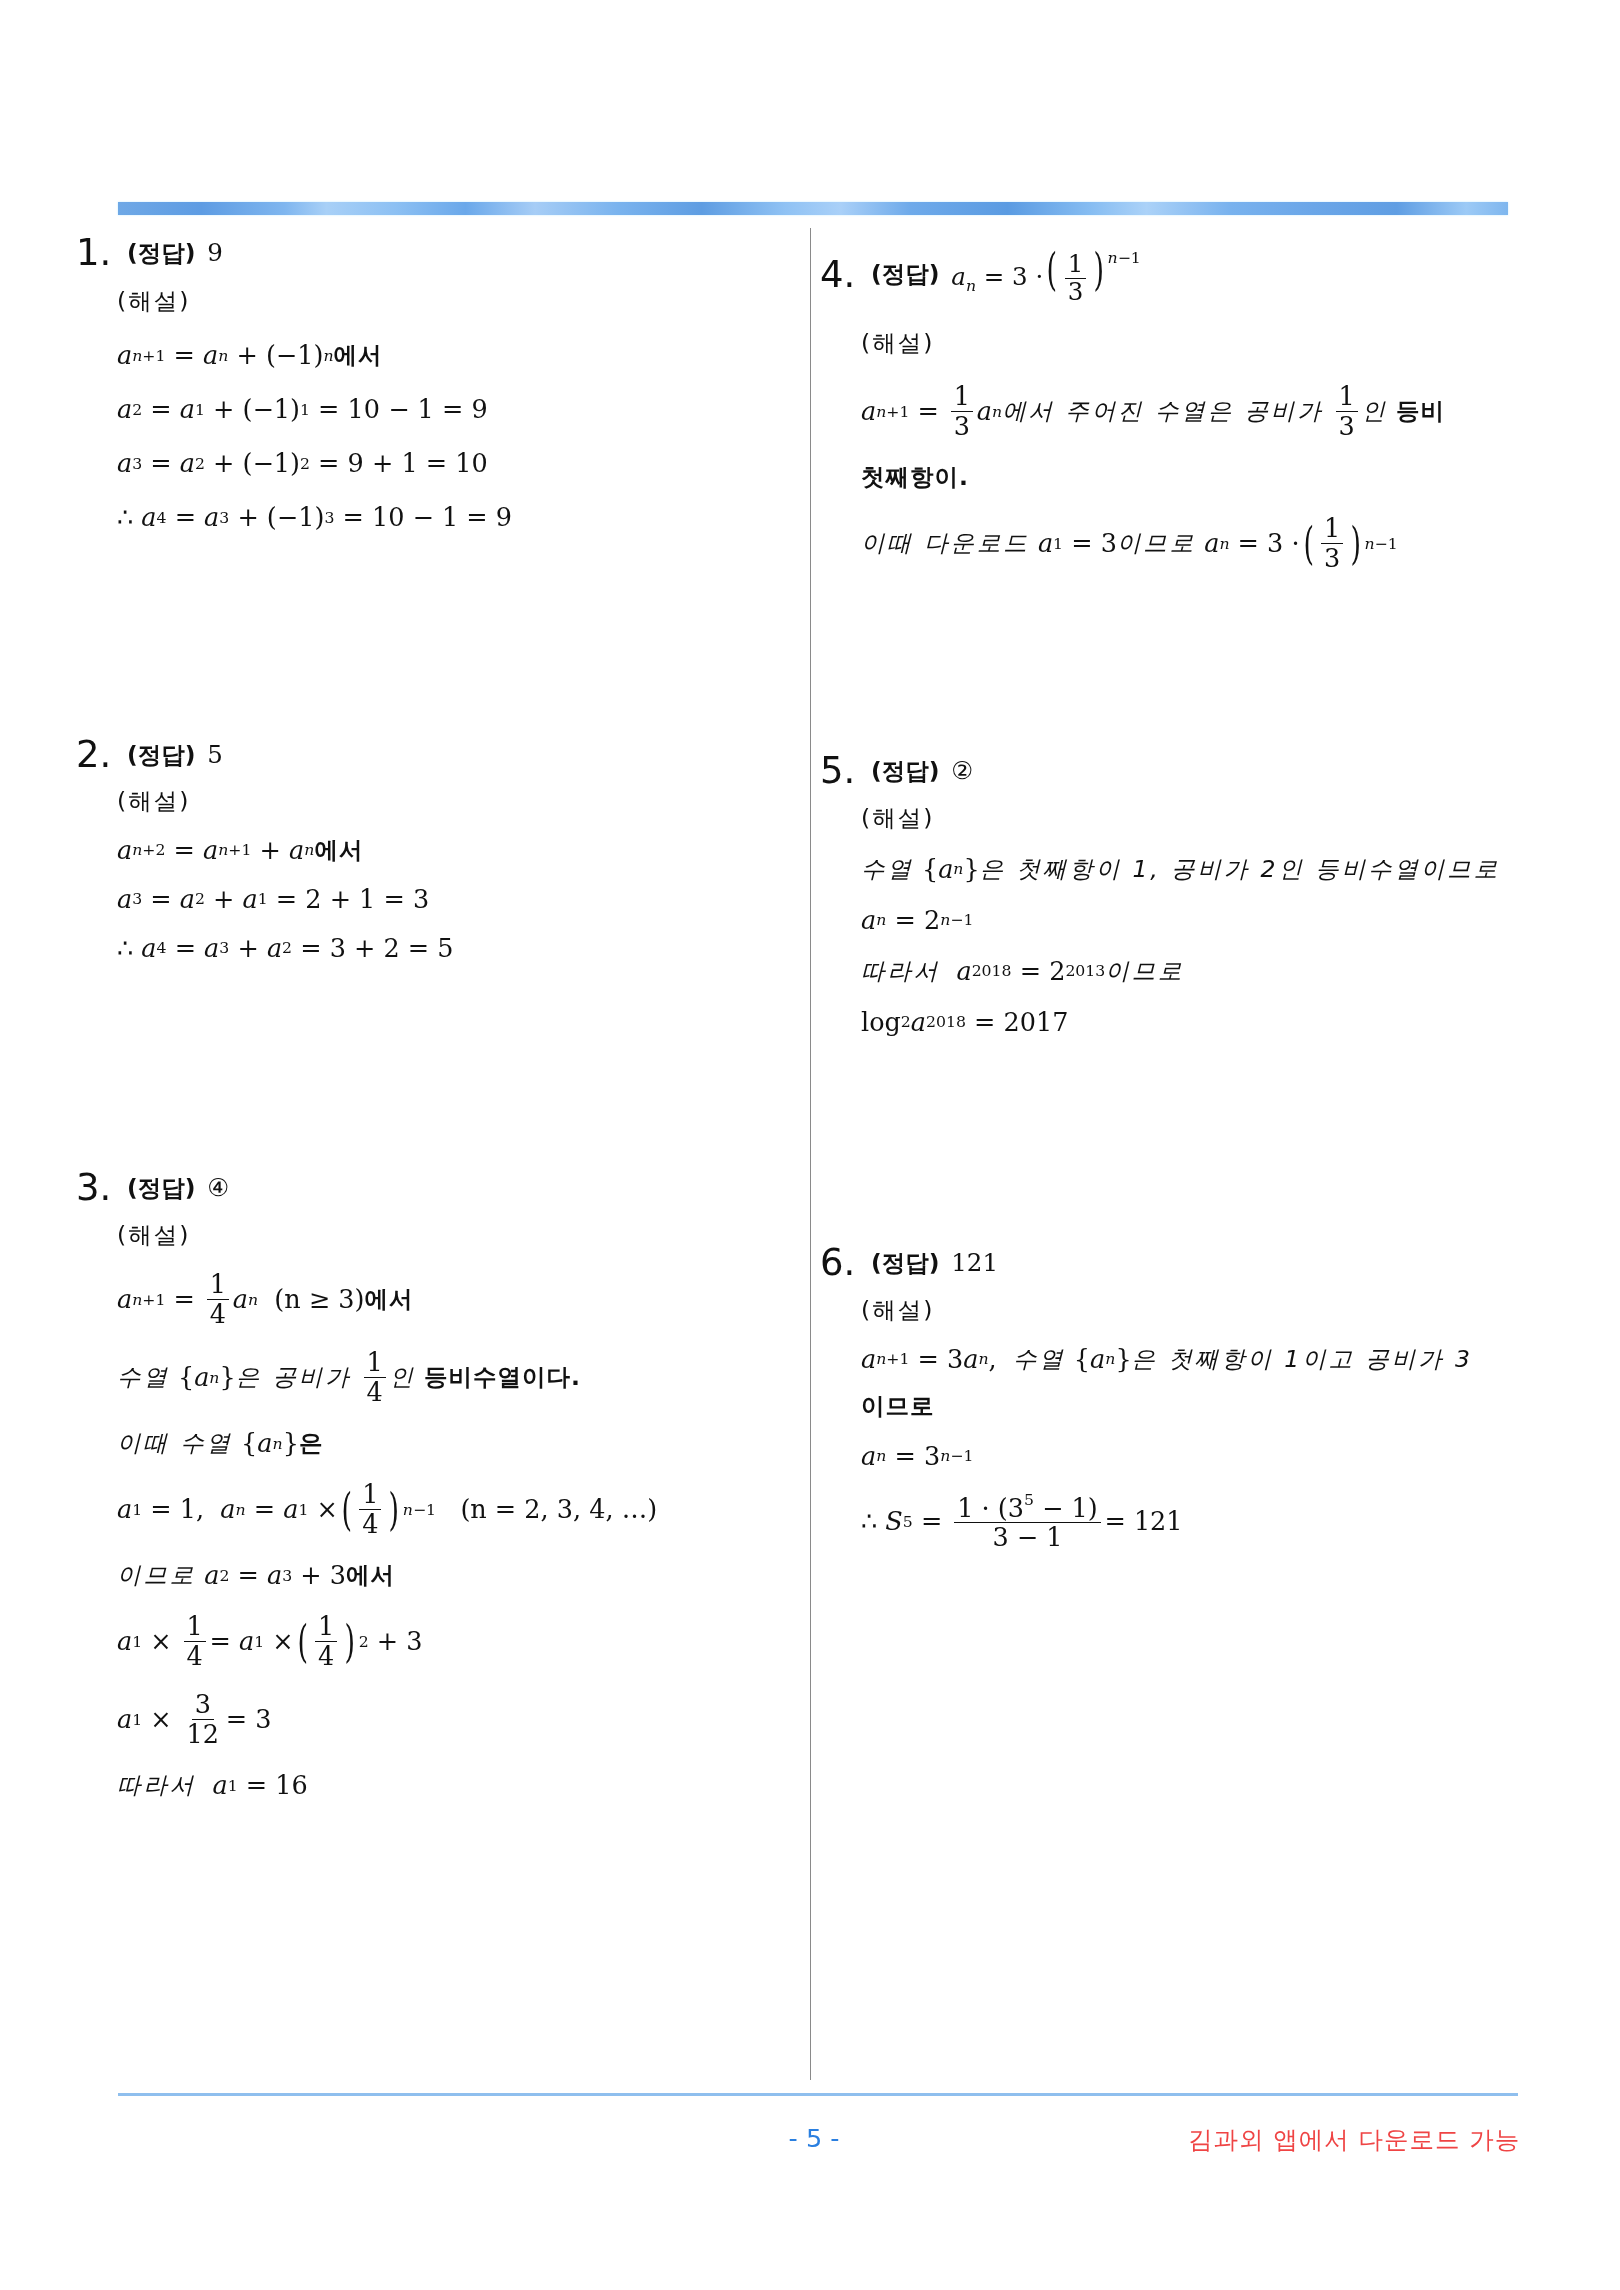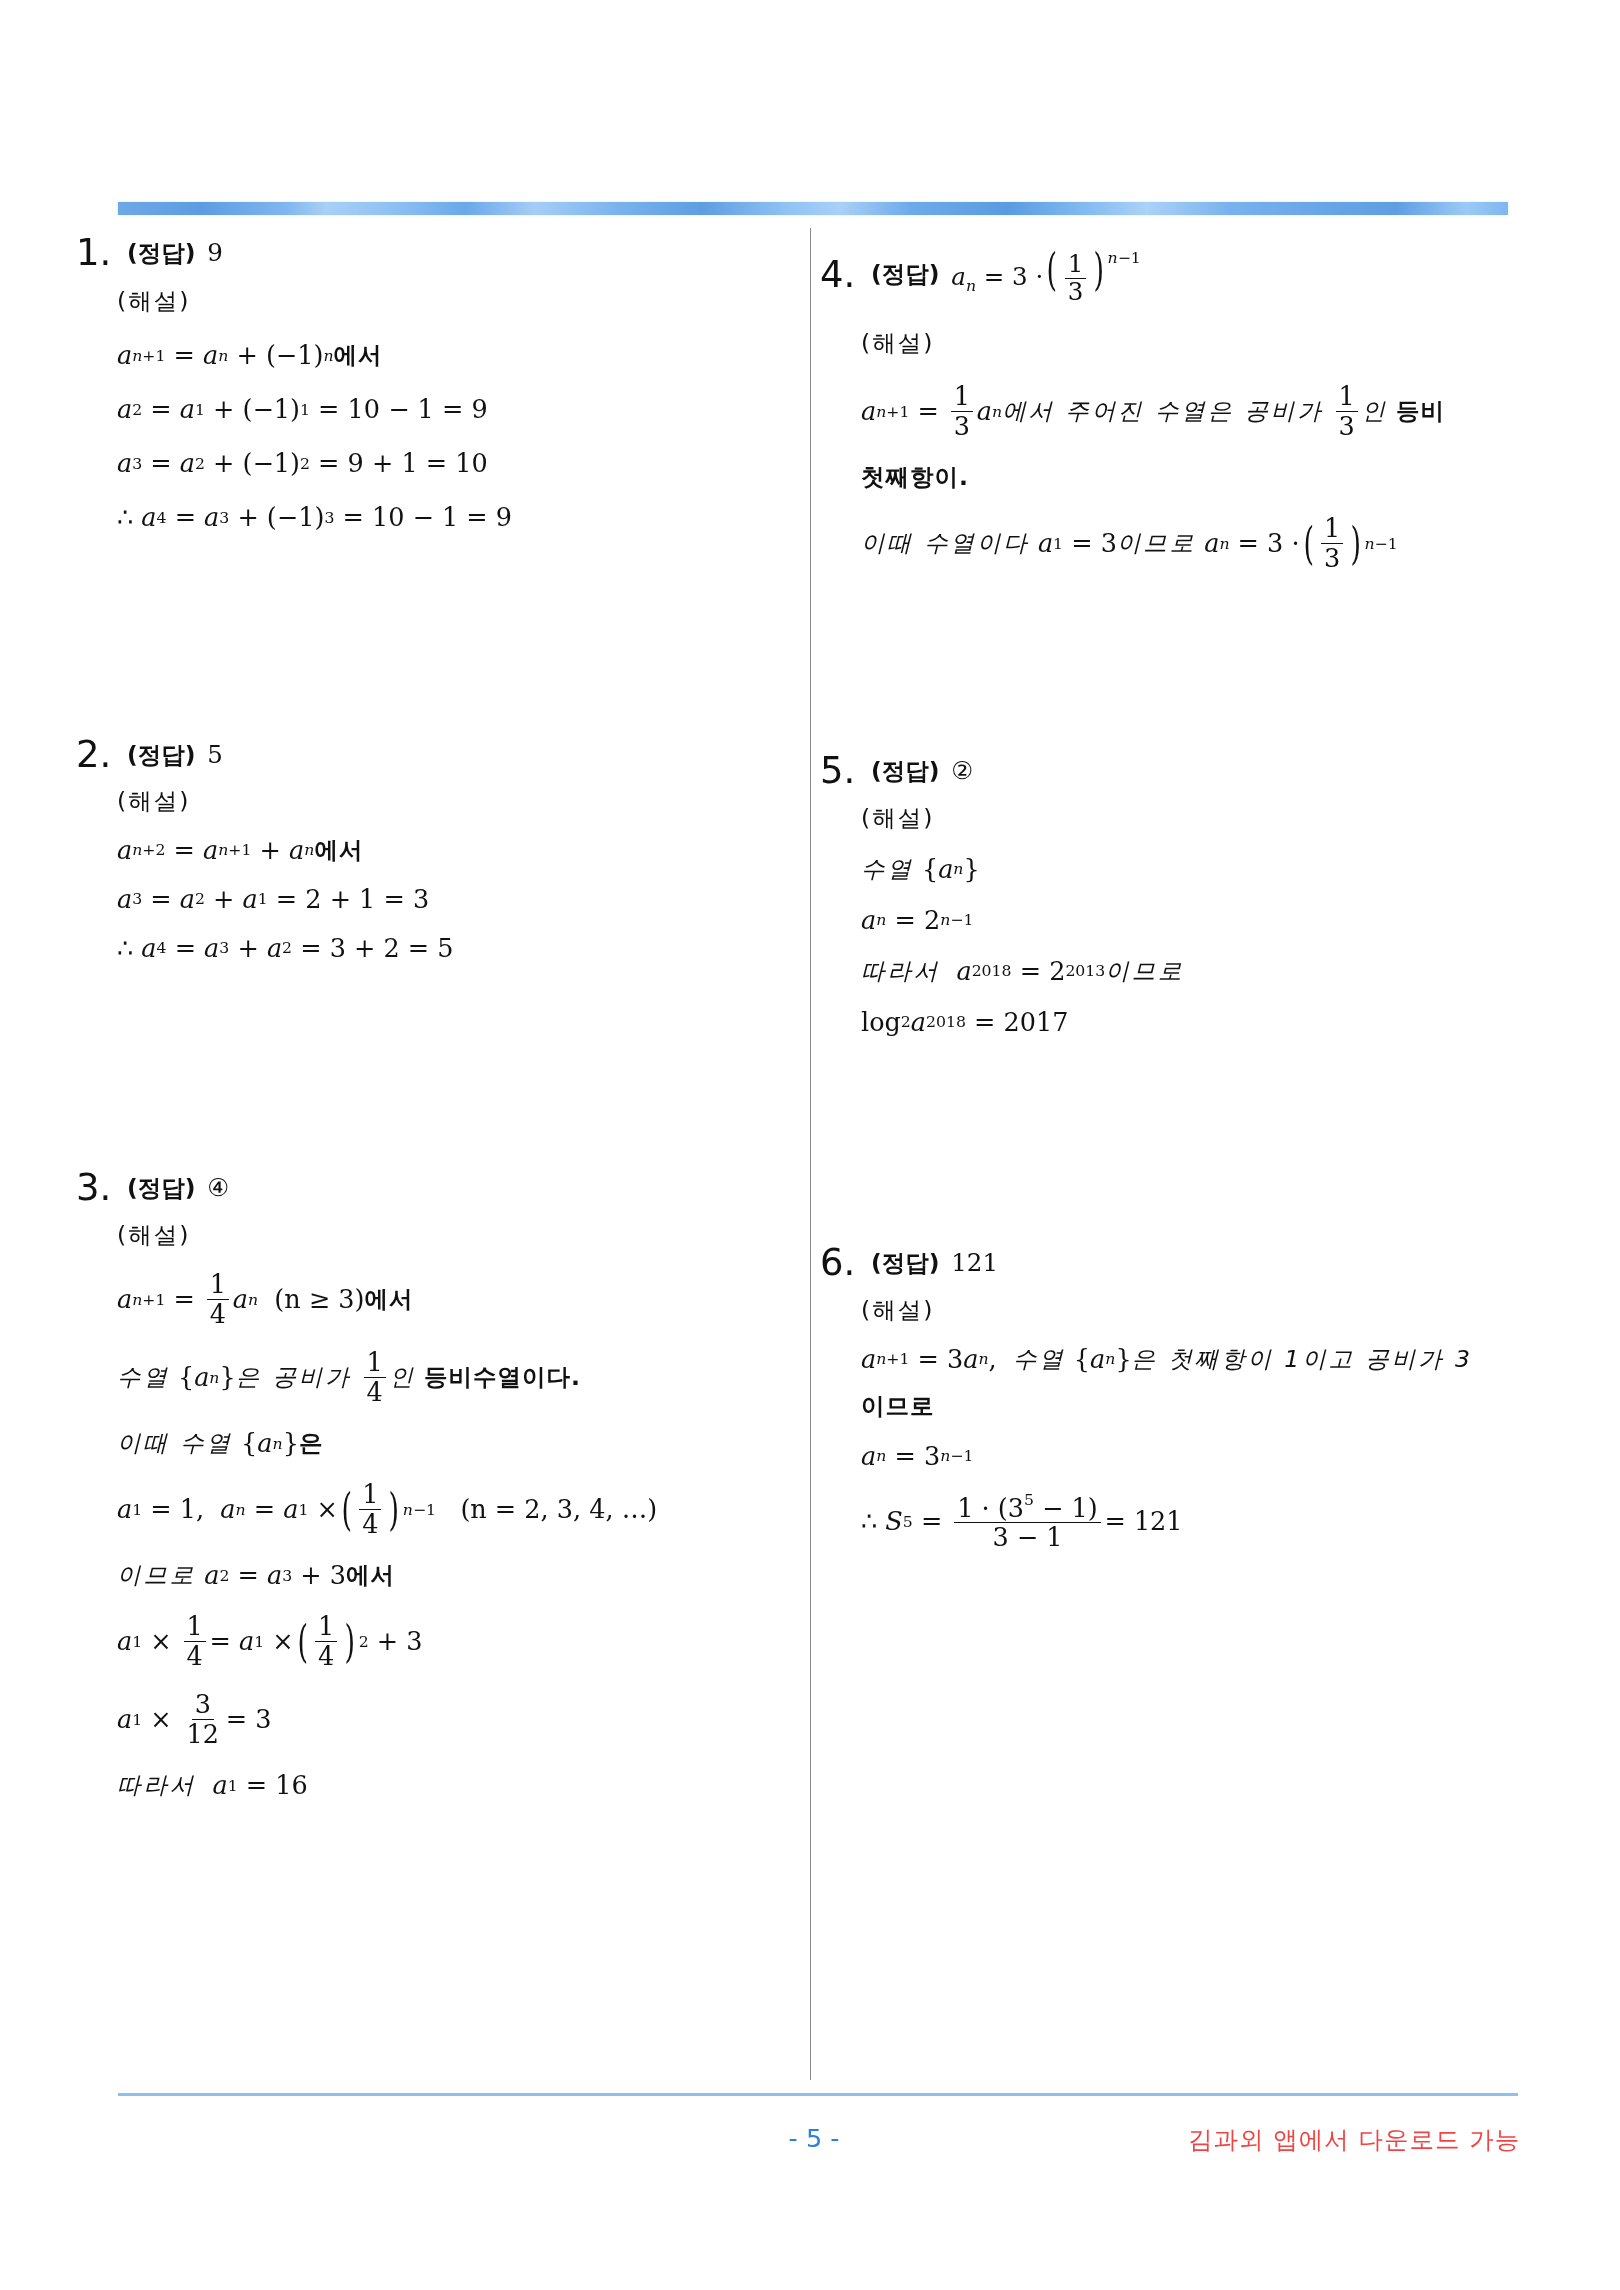--- a/index.html
+++ b/index.html
@@ -152,40 +152,40 @@
           <span class="d">3</span>
         </span><i class="v">a</i><sub><i>n</i></sub><span class="ko">에서 주어진 수열은 공비가</span>&nbsp;<span class="frac">
           <span class="n">1</span>
           <span class="d">3</span>
         </span><span class="ko">인</span>&nbsp;<span class="kob">등비</span>
     </div>
     <div class="line">
       <span class="kob">첫째항이.</span>
     </div>
     <div class="line tall">
-      <span class="ko">이때 수열이다</span>&nbsp;<i class="v">a</i><sub>1</sub>&nbsp;=&nbsp;3<span class="ko">이므로</span>&nbsp;<i class="v">a</i><sub><i>n</i></sub>&nbsp;=&nbsp;3&nbsp;·<span class="paren">(</span><span class="frac">
+      <span class="ko">이때 다운로드</span>&nbsp;<i class="v">a</i><sub>1</sub>&nbsp;=&nbsp;3<span class="ko">이므로</span>&nbsp;<i class="v">a</i><sub><i>n</i></sub>&nbsp;=&nbsp;3&nbsp;·<span class="paren">(</span><span class="frac">
           <span class="n">1</span>
           <span class="d">3</span>
         </span><span class="paren">)</span><sup style="vertical-align:21.6px"><i>n</i>−1</sup>
     </div>
   </div>
 </div>
 
 <div class="item" style="left:820px; top:749px;">
   <div class="head">
     <span class="num">5.</span>
     <span class="lbl">(정답)</span>
     <span class="ans">②</span>
   </div>
   <div class="body">
     <div class="line" style="height:51px">
         <span class="hae">(해설)</span>
       </div>
     <div class="line" style="height:51px">
-      <span class="ko">수열</span>&nbsp;{<i class="v">a</i><sub><i>n</i></sub>}
+      <span class="ko">수열</span>&nbsp;{<i class="v">a</i><sub><i>n</i></sub>}<span class="ko">은 첫째항이 1, 공비가 2인 등비수열이므로</span>
     </div>
     <div class="line" style="height:51px">
       <i class="v">a</i><sub><i>n</i></sub>&nbsp;=&nbsp;2<sup><i>n</i>−1</sup>
     </div>
     <div class="line" style="height:51px">
       <span class="ko">따라서</span>&nbsp;&nbsp;<i class="v">a</i><sub>2018</sub>&nbsp;=&nbsp;2<sup>2013</sup><span class="ko">이므로</span>
     </div>
     <div class="line" style="height:51px">
       log<sub>2</sub><i class="v">a</i><sub>2018</sub>&nbsp;=&nbsp;2017
     </div>

